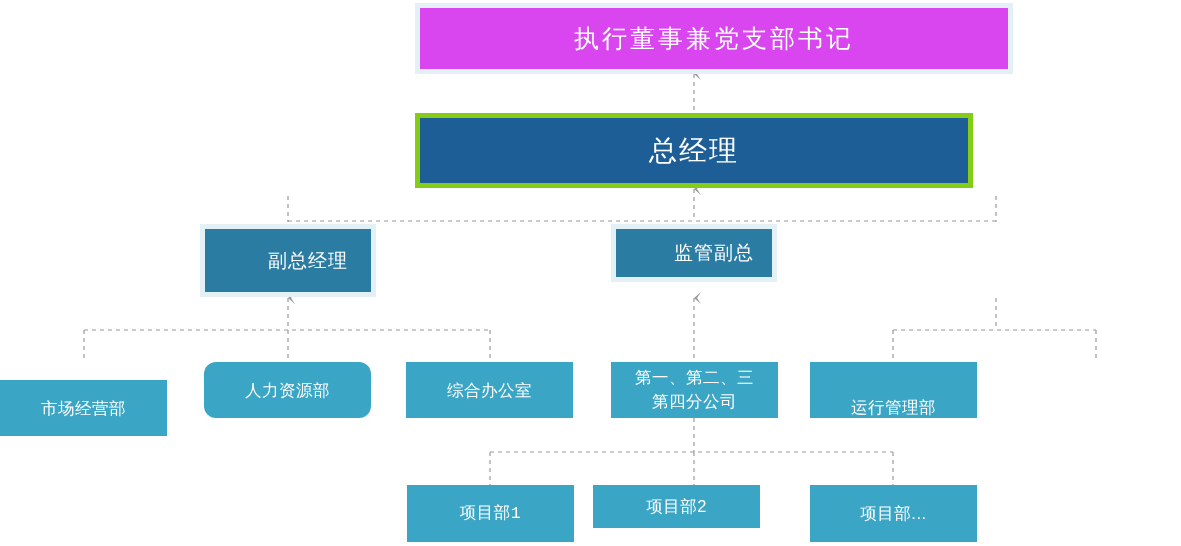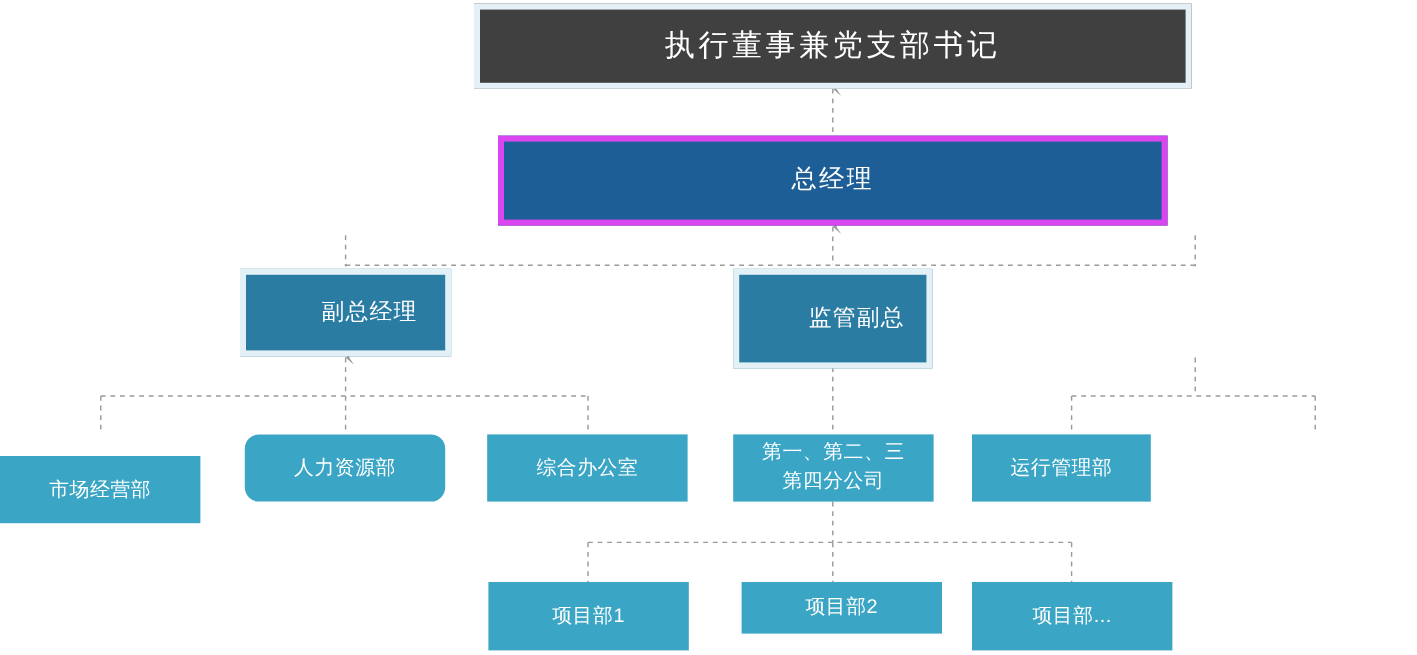--- a/index.html
+++ b/index.html
@@ -35,31 +35,32 @@
     z-index: 3;
   }
   .node .node-label {
     display: block;
     width: 100%;
     padding: 0 4px;
     white-space: pre-line;
   }
   
   .lvl1 {
-    background: #404040;
+    background: #d946ef;
     border: 5px solid #e3f0f5;
     font-size: 25px;
     letter-spacing: 3px;
     font-weight: 500;
+    margin-left: 20px;
   }
   
   .lvl2 {
     background: #1d5e96;
-    border: 5px solid #d946ef;
-    font-size: 21px;
+    border: 5px solid #84cc16;
+    font-size: 28px;
     letter-spacing: 2px;
   }
   
   .lvl3 {
     background: #2b7ca3;
     border: 5px solid #e3f0f5;
     font-size: 19px;
     letter-spacing: 1px;
     padding-left: 40px;
   }
@@ -126,21 +127,21 @@
   </div>
 
   <div class="node lvl2" style="left:415px; top:113px; width:558px; height:75px;">
     <span class="node-label">总经理</span>
   </div>
 
   <div class="node lvl3" style="left:200px; top:224px; width:176px; height:73px;">
     <span class="node-label">副总经理</span>
   </div>
 
-  <div class="node lvl3" style="left:611px; top:224px; width:166px; height:83px;">
+  <div class="node lvl3" style="left:611px; top:224px; width:166px; height:58px;">
     <span class="node-label">监管副总</span>
   </div>
 
 
   <div class="node lvl4" style="left:0px; top:380px; width:167px; height:56px;">
     <span class="node-label">市场经营部</span>
   </div>
 
   <div class="node lvl4" style="left:204px; top:362px; width:167px; height:56px;border-radius:12px;">
     <span class="node-label">人力资源部</span>
@@ -148,30 +149,30 @@
 
   <div class="node lvl4" style="left:406px; top:362px; width:167px; height:56px;">
     <span class="node-label">综合办公室</span>
   </div>
 
   <div class="node lvl4 two-line" style="left:611px; top:362px; width:167px; height:56px;">
     <span class="node-label">第一、第二、三
 第四分公司</span>
   </div>
 
-  <div class="node lvl4" style="left:810px; top:362px; width:149px; height:56px;">
+  <div class="node lvl4" style="left:810px; top:362px; width:167px; height:56px;align-items:flex-end;">
     <span class="node-label">运行管理部</span>
   </div>
 
 
-  <div class="node lvl5" style="left:407px; top:485px; width:167px; height:57px;">
+  <div class="node lvl5" style="left:407px; top:485px; width:167px; height:57px;font-family:Liberation Mono, monospace;">
     <span class="node-label">项目部1</span>
   </div>
 
-  <div class="node lvl5" style="left:618px; top:485px; width:167px; height:43px;">
+  <div class="node lvl5" style="left:593px; top:485px; width:167px; height:43px;">
     <span class="node-label">项目部2</span>
   </div>
 
   <div class="node lvl5" style="left:810px; top:485px; width:167px; height:57px;">
     <span class="node-label">项目部...</span>
   </div>
 
 </div>
 
 </body></html>

